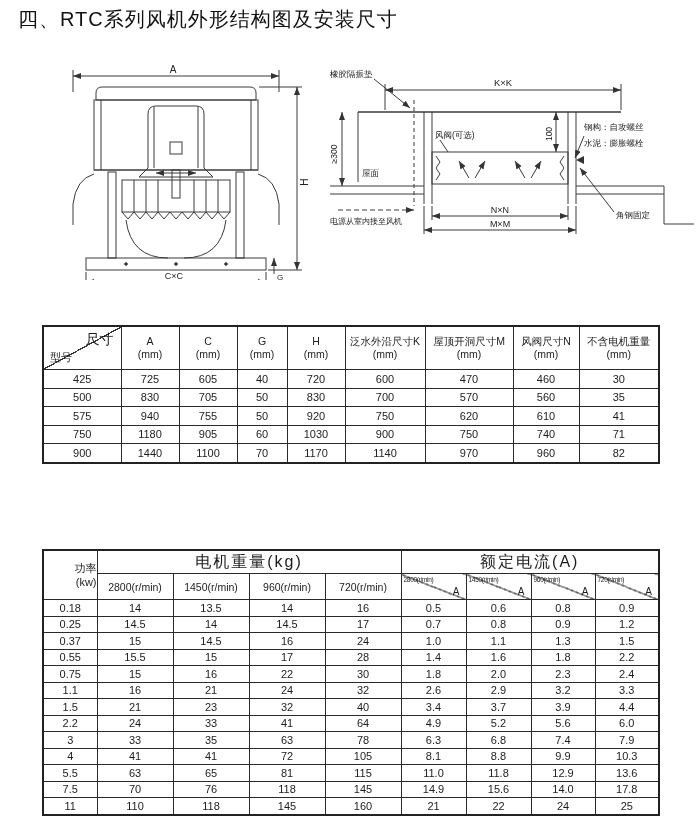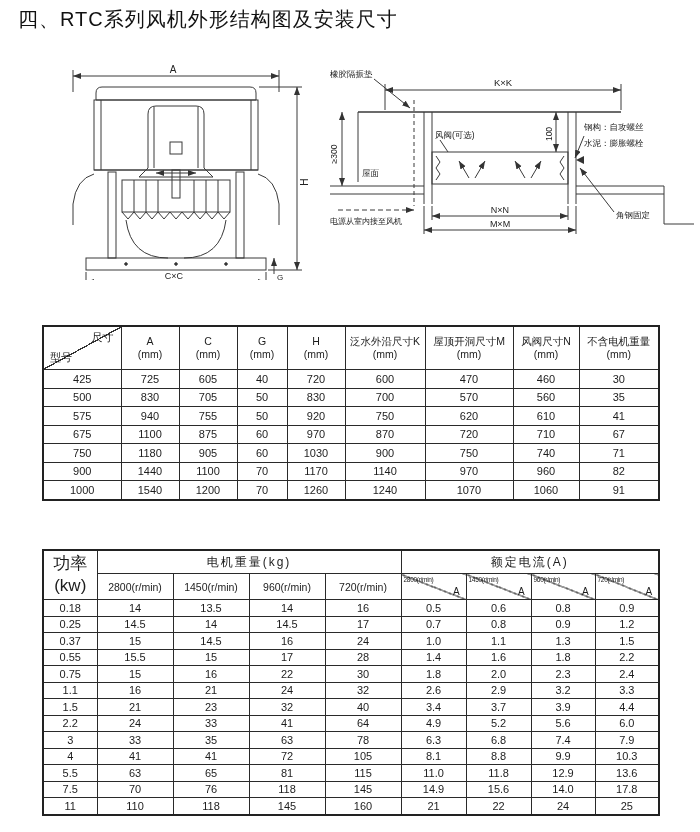--- a/index.html
+++ b/index.html
@@ -20,32 +20,32 @@
   table{border-collapse:collapse;table-layout:fixed;position:absolute;background:#fff;}
   #table1{left:42px;top:325px;width:616px;}
   #table2{left:42px;top:549px;width:616px;}
   th,td{border:1px solid #2a2a2a;text-align:center;vertical-align:middle;
         font-size:11px;font-weight:normal;padding:0;overflow:hidden;white-space:nowrap;}
   #table1{border:2px solid #222;}
   #table2{border:2px solid #222;}
   #table1 th{height:42px;font-size:10.5px;line-height:1.25;}
   #table1 td{height:17.5px;font-size:11px;}
   #table2 td{height:15.5px;font-size:11px;}
-  #table2 .grp{height:22px;font-size:12px;letter-spacing:2px;}
+  #table2 .grp{height:22px;font-size:16px;letter-spacing:2px;}
   #table2 .spd{height:25px;font-size:10.5px;letter-spacing:0;}
-  #table2 .pw{font-size:17px;line-height:1.3;}
+  #table2 .pw{font-size:11px;line-height:1.3;text-align:right;}
 
   
   .diag{
     position:relative;
     background:linear-gradient(to bottom right,
       transparent calc(50% - 0.6px), #333 calc(50% - 0.6px),
       #333 calc(50% + 0.6px), transparent calc(50% + 0.6px));
   }
-  .diag .dt{position:absolute;top:4px;right:7px;font-size:11px;}
+  .diag .dt{position:absolute;top:4px;right:7px;font-size:14px;}
   .diag .db{position:absolute;bottom:4px;left:6px;font-size:11px;margin-top:16px;}
   .cdiag{
     position:relative;
     background:linear-gradient(to top right,
       transparent calc(50% - 0.55px), #333 calc(50% - 0.55px),
       #333 calc(50% + 0.55px), transparent calc(50% + 0.55px));
   }
   .cdiag .ct{position:absolute;top:2px;left:2px;font-size:6.5px;letter-spacing:-0.3px;}
   .cdiag .cb{position:absolute;bottom:2px;right:6px;font-size:10px;}
 </style>
@@ -254,62 +254,40 @@
         <td>940</td>
         <td>755</td>
         <td>50</td>
         <td>920</td>
         <td>750</td>
         <td>620</td>
         <td>610</td>
         <td>41</td>
       </tr>
       <tr>
-        <td>675</td>
-        <td>1100</td>
-        <td>875</td>
-        <td>60</td>
-        <td>970</td>
-        <td>870</td>
-        <td>720</td>
-        <td>710</td>
-        <td>67</td>
-      </tr>
-      <tr>
         <td>750</td>
         <td>1180</td>
         <td>905</td>
         <td>60</td>
         <td>1030</td>
         <td>900</td>
         <td>750</td>
         <td>740</td>
         <td>71</td>
       </tr>
       <tr>
         <td>900</td>
         <td>1440</td>
         <td>1100</td>
         <td>70</td>
         <td>1170</td>
         <td>1140</td>
         <td>970</td>
         <td>960</td>
         <td>82</td>
-      </tr>
-      <tr>
-        <td>1000</td>
-        <td>1540</td>
-        <td>1200</td>
-        <td>70</td>
-        <td>1260</td>
-        <td>1240</td>
-        <td>1070</td>
-        <td>1060</td>
-        <td>91</td>
       </tr>
     </tbody>
 </table>
 
 <table id="table2">
   <colgroup>
     <col style="width:54px">
       <col style="width:76px">
       <col style="width:76px">
     <col style="width:76px">

